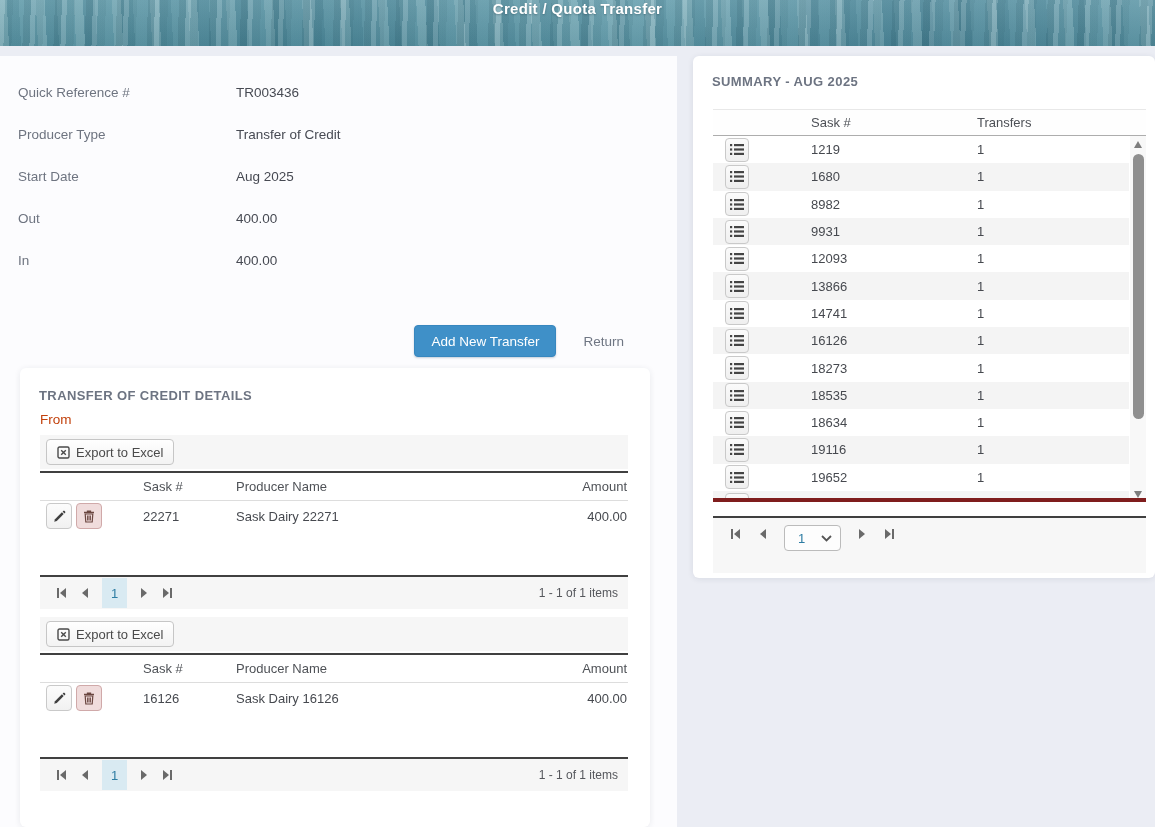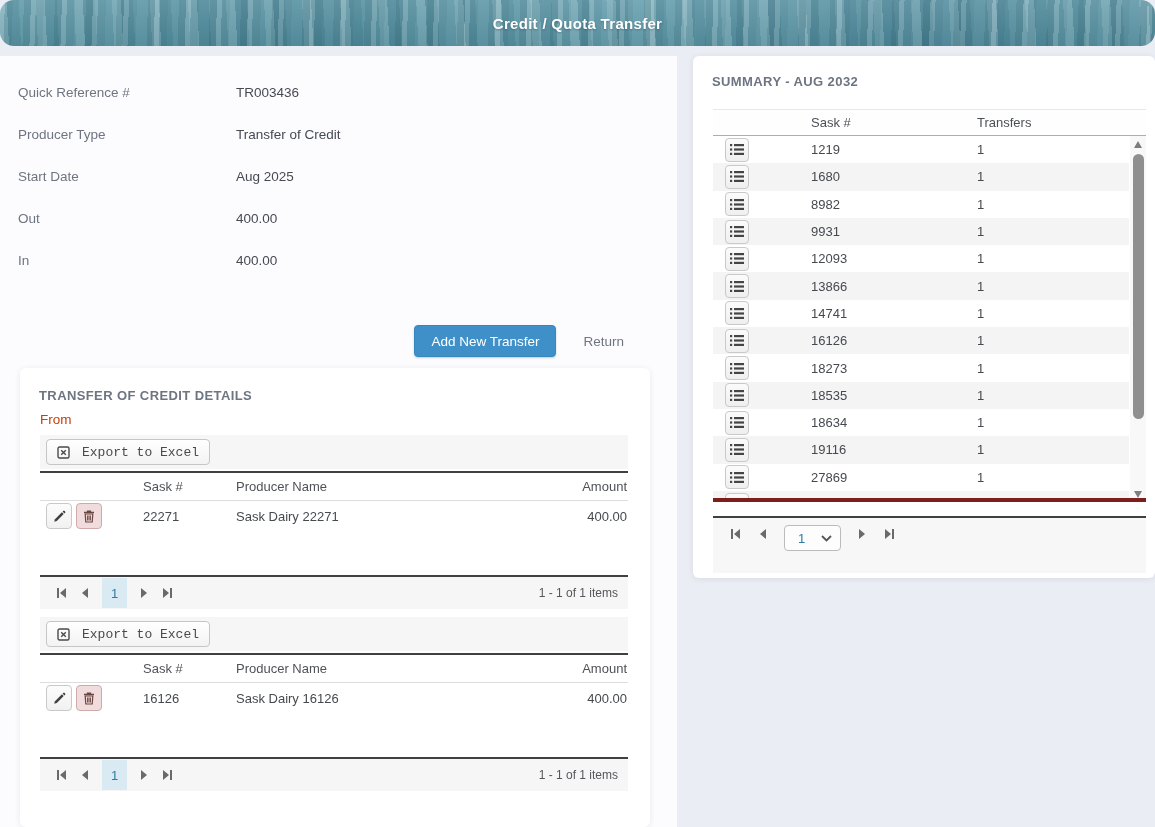--- a/index.html
+++ b/index.html
@@ -5,27 +5,26 @@
   * { margin:0; padding:0; box-sizing:border-box; }
   html,body { background:#ebedf4; }
   .page {
     position:relative; width:1155px; height:827px; overflow:hidden;
     background:#ebedf4; font-family:"Liberation Sans", sans-serif; color:#46494f;
   }
 
   
   .app-header {
     position:absolute; top:0; left:0; width:1155px; height:46px;
-    display:flex; align-items:center; justify-content:center;
+    display:flex; align-items:flex-start; justify-content:center;
     background:
       linear-gradient(rgba(255,255,255,.10), rgba(10,40,50,.08)),
       repeating-linear-gradient(92deg, rgba(255,255,255,.14) 0 5px, rgba(30,80,95,.10) 5px 13px, rgba(255,255,255,0) 13px 24px, rgba(15,60,75,.14) 24px 31px),
       repeating-linear-gradient(87deg, rgba(205,230,230,.22) 0 9px, rgba(60,115,130,.20) 9px 21px, rgba(140,185,190,.12) 21px 38px),
       linear-gradient(90deg,#5e99a9,#4f8b9d 28%,#639dad 55%,#4e899c 80%,#5b95a6);
-    border-radius: 14px;
   }
   .app-title { color:#fff; font-size:15px; font-weight:700; letter-spacing:.3px; text-shadow:0 1px 2px rgba(20,50,60,.35); }
 
   
   .left-panel { position:absolute; top:56px; left:0; width:677px; height:771px; background:#fcfcfe; }
 
   .form-area { position:absolute; top:29px; left:18px; right:10px; }
   .form-row { display:flex; height:42px; align-items:flex-start; }
   .form-label { width:218px; font-size:13.5px; color:#6e7480; }
   .form-value { font-size:13.5px; color:#474a53; }
@@ -55,23 +54,23 @@
     overflow:hidden;
   }
 
   .card-title { margin:20px 0 0 19px; font-size:13px; font-weight:700; color:#6d7482; letter-spacing:.4px; }
   .sub-label { margin:9px 0 0 20px; font-size:13.5px; color:#c2410c; }
 
   
   .grid { margin:8px 0 0 20px; width:588px; font-size:13px; }
   .toolbar { height:34px; background:#f6f6f6; display:flex; align-items:center; padding-left:6px; }
   .export-btn {
-    height:26px; display:flex; align-items:center; gap:12px; padding:0 10px;
+    height:26px; display:flex; align-items:center; gap:6px; padding:0 10px;
     background:linear-gradient(#ffffff,#f3f3f3); border:1px solid #c6c6c6; border-radius:4px;
-    color:#4a4a4a; font-size:13px; font-family:Liberation Mono, monospace; cursor:pointer;
+    color:#4a4a4a; font-size:13px; font-family:Liberation Sans, sans-serif; cursor:pointer;
   }
   .grid-head {
     margin-top:2px; border-top:2px solid #404040; border-bottom:1px solid #ddd;
     display:flex; align-items:center; height:30px; color:#4f5257;
   }
   .col-actions { width:103px; padding-left:6px; display:flex; gap:4px; }
   .col-sask { width:93px; }
   .col-prod { flex:1; }
   .col-amt  { width:155px; text-align:right; padding-right:1px; }
   .grid-row { display:flex; align-items:center; height:30px; color:#46494f; }
@@ -303,21 +302,21 @@
               <div class="tri-r"></div>
               <div class="pg-bar"></div>
             </div>
           <div class="pager-info">1 - 1 of 1 items</div>
         </div>
       </div>
     </div>
   </div>
 
   <div class="summary-card">
-    <div class="card-title" style="margin-top:18px;">SUMMARY - AUG 2032</div>
+    <div class="card-title" style="margin-top:18px;">SUMMARY - AUG 2025</div>
 
     <div class="sum-grid">
       <div class="sum-head">
         <div class="s-col-icon"></div>
         <div class="s-col-sask">Sask #</div>
         <div class="s-col-transfers">Transfers</div>
       </div>
 
       <div class="sum-viewport">
 
@@ -571,21 +570,21 @@
                       <rect x="4" y="1" width="10" height="2.2"></rect>
                       <rect x="0" y="5.4" width="2.2" height="2.2"></rect>
                       <rect x="4" y="5.4" width="10" height="2.2"></rect>
                       <rect x="0" y="9.8" width="2.2" height="2.2"></rect>
                       <rect x="4" y="9.8" width="10" height="2.2"></rect>
                     </g>
                   </svg>
                 </span>
               </div>
             </div>
-          <div class="s-col-sask">27869</div>
+          <div class="s-col-sask">19652</div>
           <div class="s-col-transfers">1</div>
         </div>
 
         <div class="sum-row alt">
           <div class="s-col-icon">
               <div class="menu-btn">
                 <span>
                   <svg width="14" height="13" viewBox="0 0 14 13">
                     <g fill="#454545">
                       <rect x="0" y="1" width="2.2" height="2.2"></rect>

